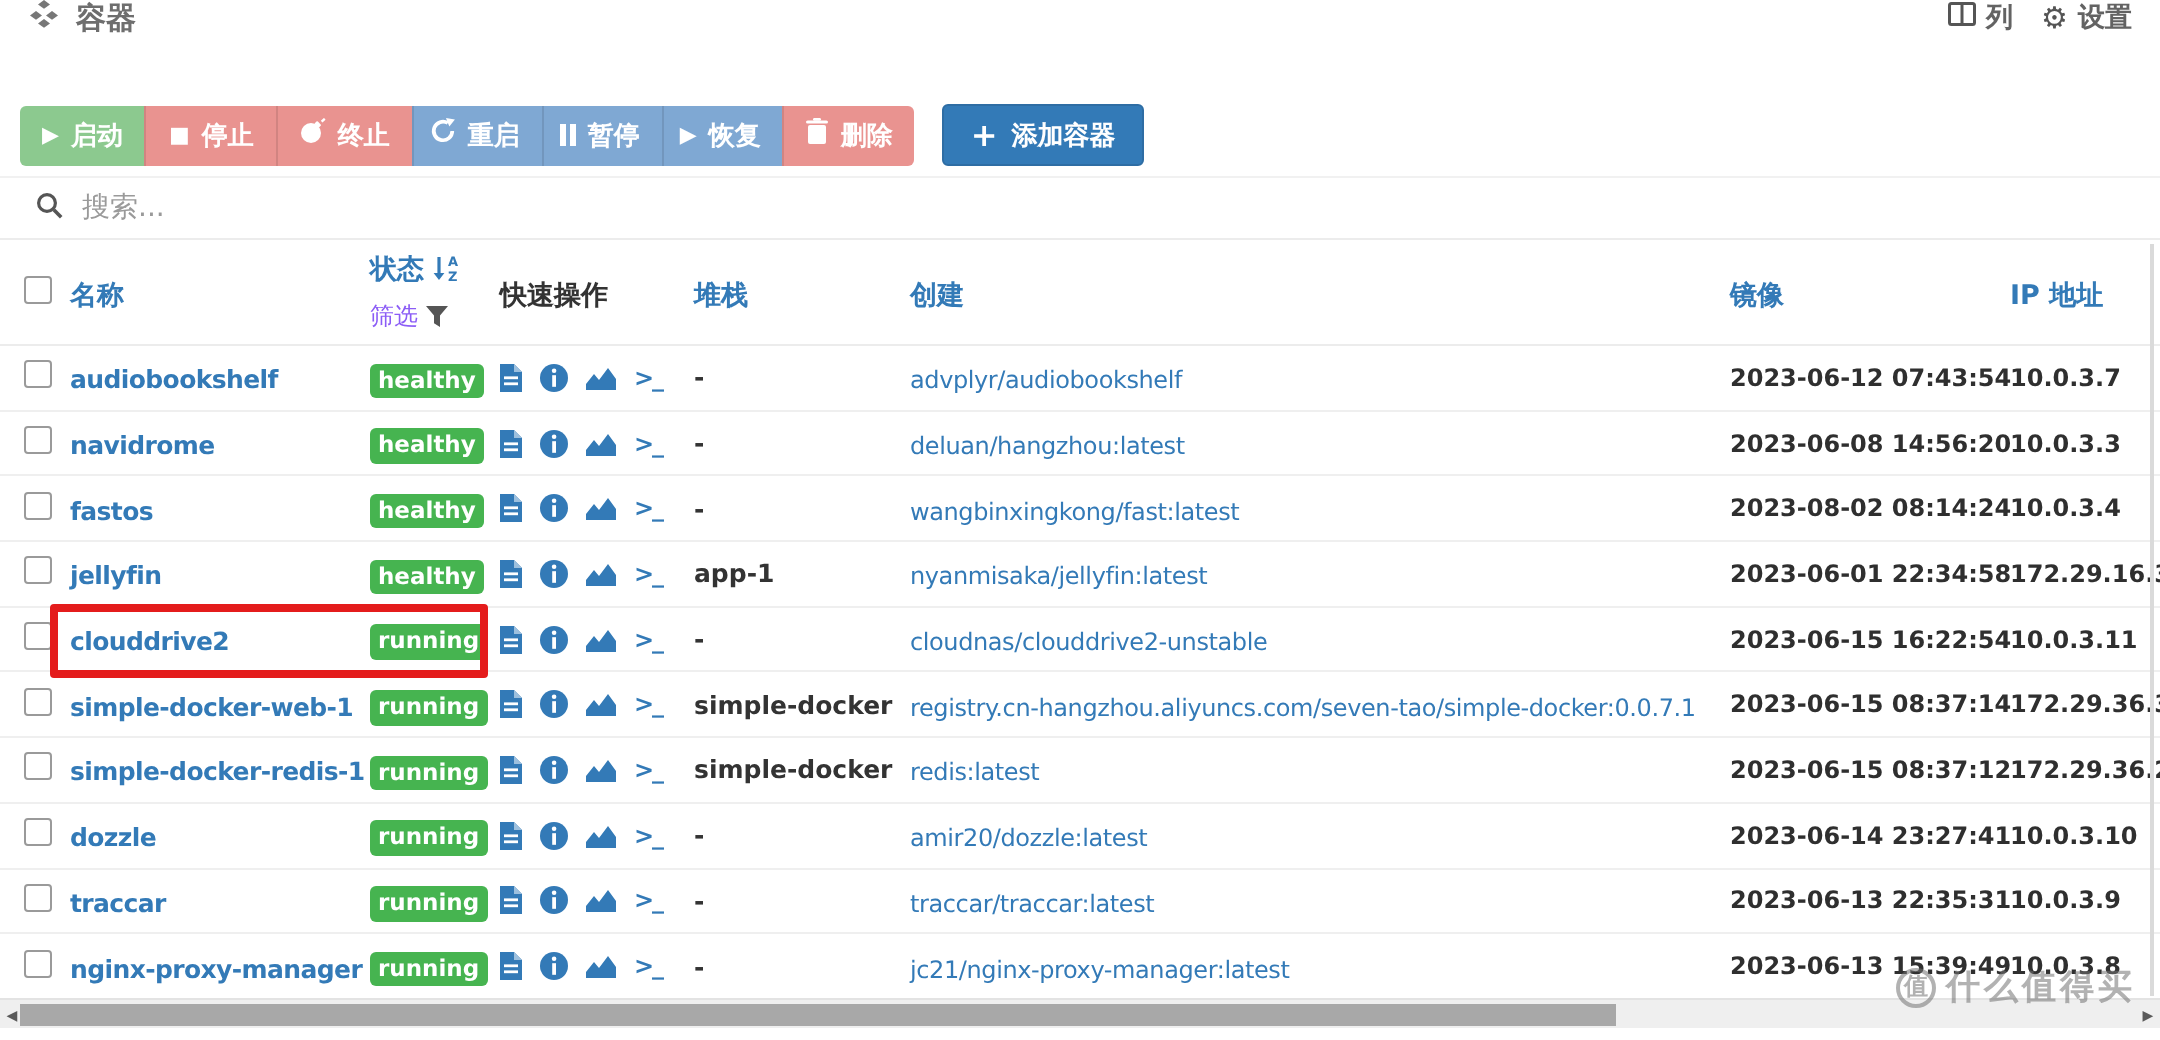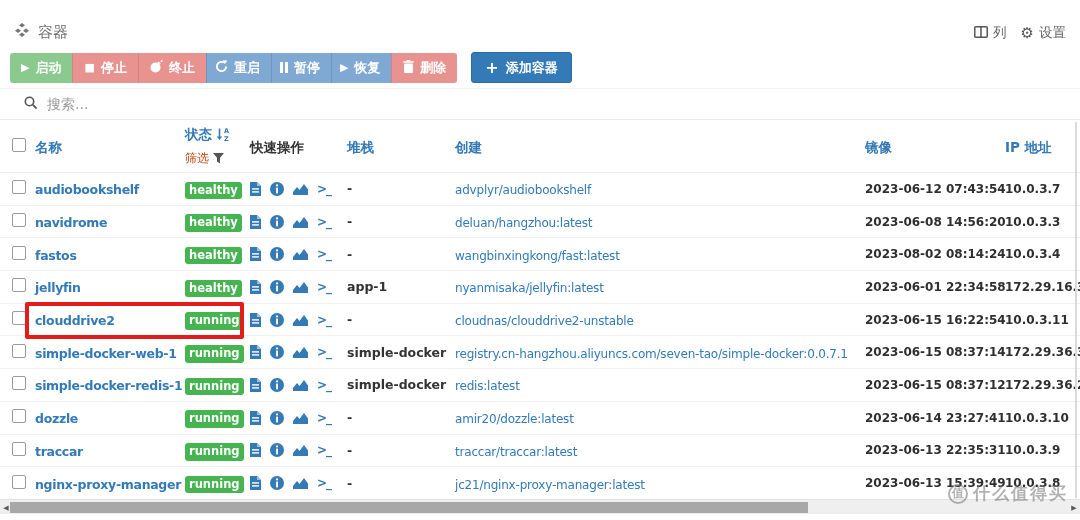--- a/index.html
+++ b/index.html
@@ -2,21 +2,21 @@
 <html><head>
 <meta charset="utf-8">
 <style>
   * { margin:0; padding:0; box-sizing:border-box; }
   html,body { background:#fff; }
   body { font-family:"DejaVu Sans","Liberation Sans",sans-serif; }
   .stage { position:relative; width:1080px; height:520px; background:#fff; overflow:hidden; }
 
   
   .page-header { position:absolute; top:0; left:0; right:0; height:42px;
-    display:flex; align-items:flex-end; justify-content:space-between; padding:0 14px; }
+    display:flex; align-items:flex-start; justify-content:space-between; padding:0 14px;font-weight:bold; }
   .ph-left { display:flex; align-items:center; gap:8px; color:#6e6e6e; font-size:15px; }
   .ph-right { display:flex; align-items:center; gap:14px; color:#636363; font-size:13.5px; }
   .ph-right .ph-item { display:flex; align-items:center; gap:5px; cursor:pointer; }
   .gear-glyph { font-size:15px; color:#555; line-height:1; }
 
   
   .toolbar { position:absolute; top:52px; left:10px; display:flex; align-items:center; }
   .btn-group { display:flex; border-radius:3px; overflow:hidden; }
   .tb-btn { height:30px; padding:0 11px; border:none; display:flex; align-items:center; gap:6px;
     color:#fff; font-size:13px; font-weight:600; font-family:inherit; cursor:pointer; white-space:nowrap; }
@@ -28,33 +28,33 @@
   .add-btn { margin-left:14px; height:31px; padding:0 13px; background:#337ab7; border:1px solid #2e6da4;
     border-radius:3px; color:#fff; font-size:13px; font-weight:600; font-family:inherit;
     display:flex; align-items:center; gap:7px; cursor:pointer; }
   .add-btn .plus { font-size:16px; font-weight:700; line-height:1; }
   .pause-bars { display:inline-flex; gap:2px; }
   .pause-bars i { width:3px; height:11px; background:#fff; display:inline-block; }
 
   
   .search-row { position:absolute; top:88px; left:0; right:0; height:32px;
     border-top:1px solid #f1f1f1; border-bottom:1px solid #ececec;
-    display:flex; align-items:center; padding:0 24px; gap:9px; }
+    display:flex; align-items:center; padding:0 18px; gap:9px; }
   .search-row input { border:none; outline:none; flex:1; font-size:14px; color:#333; font-family:inherit; }
   .search-row input::placeholder { color:#9a9a9a; }
 
   
   .tbl { position:absolute; top:121px; left:0; right:0; }
   .grid-row { display:grid; grid-template-columns:35px 150px 65px 97px 108px 410px 140px auto; align-items:center; }
   .thead { height:52px; border-bottom:1px solid #ececec; }
   .th-link { color:#337ab7; font-size:13.5px; font-weight:600; cursor:pointer; white-space:nowrap; }
   .th-dark { color:#333; font-size:13.5px; font-weight:600; }
   .status-th { display:flex; flex-direction:column; justify-content:center; gap:4px; }
   .status-th .line { display:flex; align-items:center; gap:4px; }
-  .filter-lbl { color:#c2410c; font-size:12px; }
+  .filter-lbl { color:#8b5cf6; font-size:12px; }
   .checkbox { width:14px; height:14px; border:1.5px solid #9a9a9a; border-radius:2px; background:#fff;
     display:inline-block; margin-left:12px; cursor:pointer; }
   .tr { height:32.7px; border-bottom:1px solid #efefef; }
   .name-link { color:#337ab7; font-size:12.5px; font-weight:600; text-decoration:none;
     letter-spacing:-0.3px; white-space:nowrap; cursor:pointer; }
   .badge { display:inline-block; background:#46b450; color:#fff; font-size:11.5px; font-weight:700;
     padding:3px 4px; border-radius:3px; line-height:1; }
   .actions { display:flex; align-items:center; gap:9px; }
   .actions .act { display:inline-flex; align-items:center; cursor:pointer; }
   .console-glyph { color:#337ab7; font-weight:700; font-size:12px; letter-spacing:-1px; }

